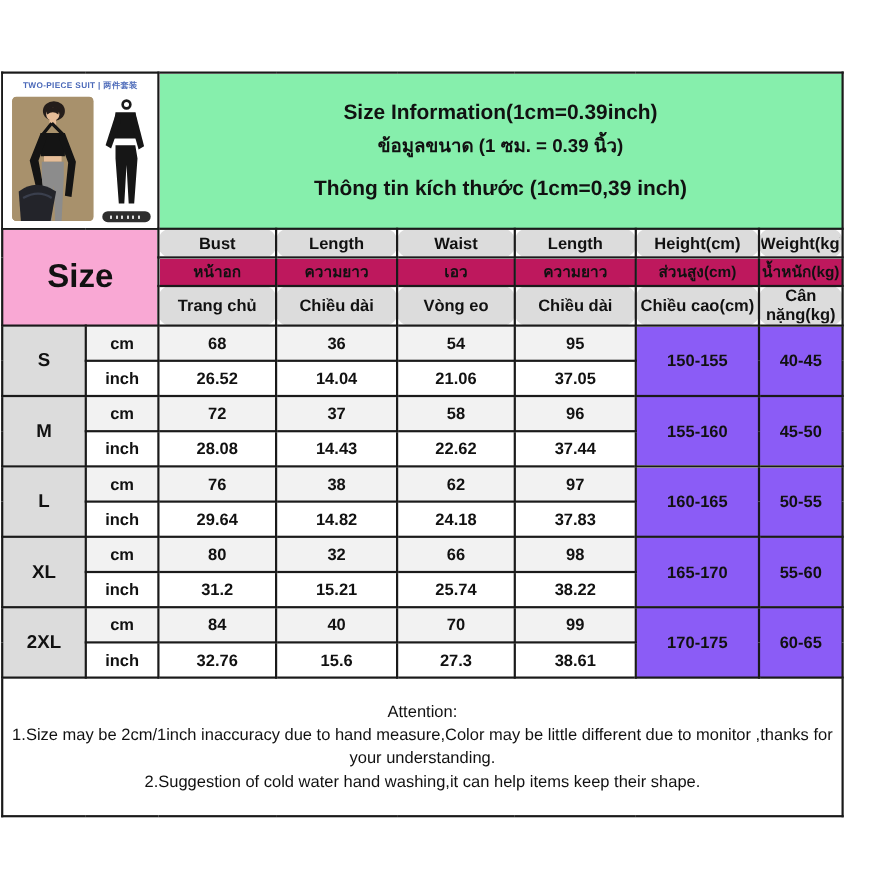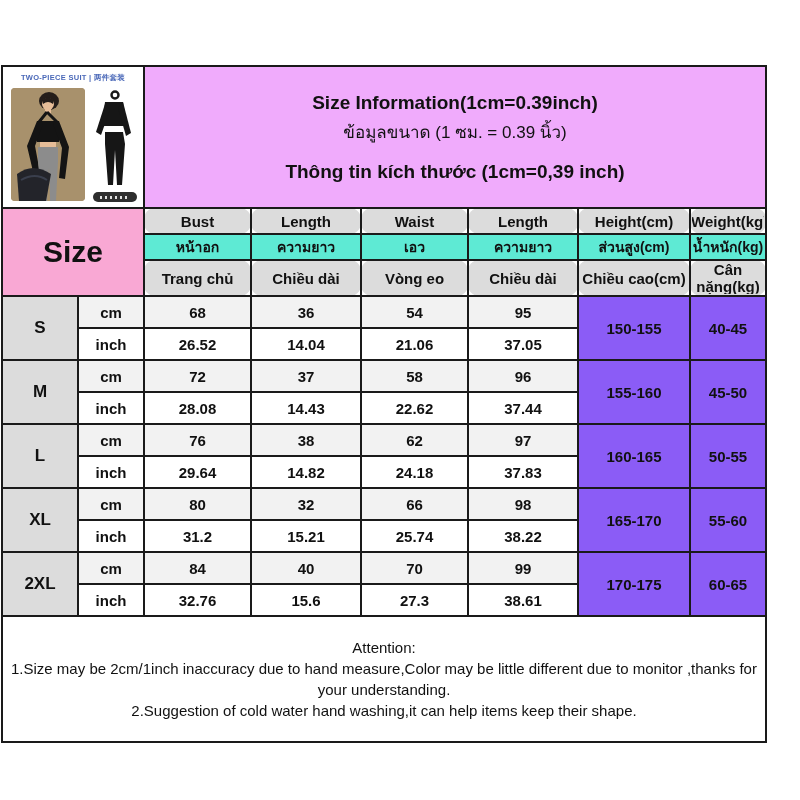--- a/index.html
+++ b/index.html
@@ -11,40 +11,40 @@
     border-collapse:collapse;table-layout:fixed;
   }
   table.size-table td{
     border:2px solid #1a1a1a;
     text-align:center;vertical-align:middle;
     padding:0;overflow:hidden;
   }
 
   
   td.product-cell{background:#fff;position:relative;height:140px;}
-  td.title-cell{background:#f0abfc;}
+  td.title-cell{background:#86efac;}
   .title-cell .t1{font-size:19px;font-weight:bold;}
-  .title-cell .t2{font-size:17px;font-weight:normal;margin-top:4px;}
+  .title-cell .t2{font-size:17px;font-weight:bold;margin-top:4px;}
   .title-cell .t3{font-size:19px;font-weight:bold;margin-top:16px;}
 
   
   .brand{position:absolute;top:6px;left:0;right:0;text-align:center;
          font-size:7.5px;font-weight:bold;color:#4a68b8;letter-spacing:.3px;}
   .photo{position:absolute;left:8px;top:21px;width:74px;height:113px;
          border-radius:4px;overflow:hidden;background:#a8916c;}
   .suit{position:absolute;right:3px;top:22px;width:52px;height:100px;}
   .badge{position:absolute;right:6px;bottom:5px;width:44px;height:10px;
          background:#2e2e2e;border-radius:6px;}
   .badge-dots{height:3px;margin:3.5px 7px;
       background:repeating-linear-gradient(90deg,rgba(255,255,255,.85) 0 2px,transparent 2px 5px);}
 
   
   td.size-big{background:#f9a8d4;font-size:30px;font-weight:bold;}
   td.hdr{background:#dcdcdc;font-weight:bold;font-size:15px;border-radius:11px;}
-  td.hdr-th{background:#5eead4;font-weight:bold;font-size:14px;}
+  td.hdr-th{background:#be185d;font-weight:bold;font-size:14px;}
   tr.hrow{height:26px;}
 
   
   tr.drow{height:32px;}
   td.size-cell{background:#dcdcdc;font-weight:bold;font-size:17px;}
   td.unit{font-weight:bold;font-size:15px;margin-top:22px;}
   td.val{font-weight:bold;font-size:15px;background:#fff;}
   tr.shaded td.val, tr.shaded td.unit{background:#f2f2f2;}
   td.range{background:#8b5cf6;font-weight:bold;font-size:15px;}
 

